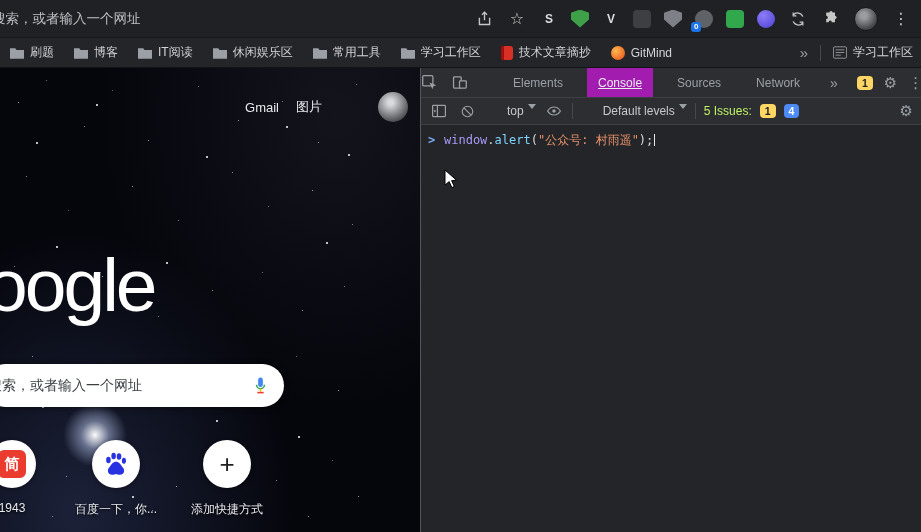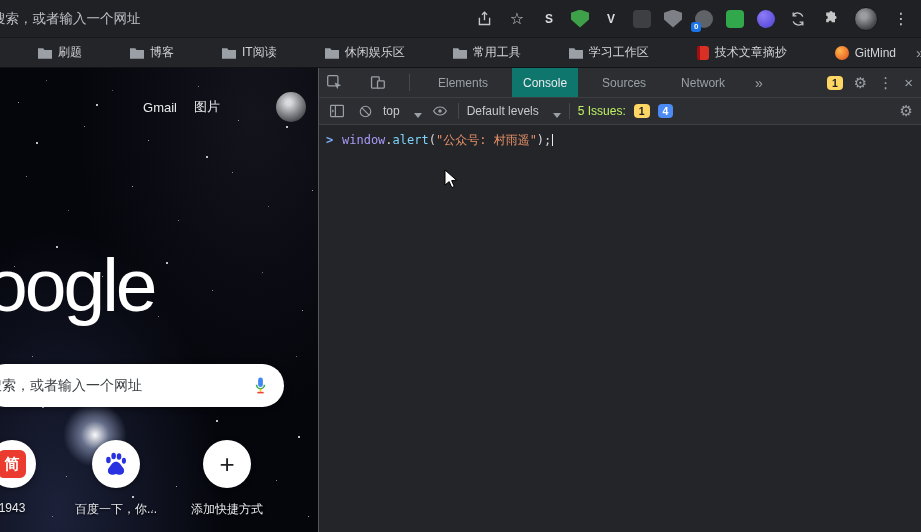--- a/index.html
+++ b/index.html
@@ -19,32 +19,32 @@
   .ext-shield-gray { clip-path:polygon(50% 0,100% 18%,100% 55%,50% 100%,0 55%,0 18%); background:#7d8187; border-radius:0; }
   .ext-badged { background:#5f6368; border-radius:50%; }
   .ext-green { background:#31a84c; }
   .ext-purple { background:radial-gradient(circle at 35% 30%, #8e7cf8, #4a3fd0); border-radius:50%; }
   .ext-badge { position:absolute; left:-4px; bottom:-4px; background:#1a73e8; color:#fff; font-size:8px; font-weight:bold;
                padding:0 3px; border-radius:3px; line-height:10px; }
   .avatar-tb { width:24px; height:24px; border-radius:50%; background:radial-gradient(circle at 40% 35%, #9b9da1 15%, #4a4c50 65%, #2a2b2e); border:1.5px solid #17181a; }
 
   
   .bmbar { height:30px; background:#242528; display:flex; align-items:center; gap:20px; padding:0 8px 0 10px; border-bottom:1px solid #121314; }
-  .bm-item { display:flex; align-items:center; gap:6px; color:#d2d4d7; font-size:12px; white-space:nowrap; cursor:pointer;margin-left:28px; }
+  .bm-item { display:flex; align-items:center; gap:6px; color:#d2d4d7; font-size:12px; white-space:nowrap; cursor:pointer; }
   .bm-right { margin-left:auto; display:flex; align-items:center; gap:12px; }
   .bm-overflow { color:#9aa0a6; font-size:15px; cursor:pointer; }
   .vsep { width:1px; height:16px; background:#47484c; }
   .book-icon { width:12px; height:14px; background:#d93025; border-radius:2px 3px 3px 2px; border-left:3px solid #a50e0e; }
   .gitmind-icon { width:14px; height:14px; border-radius:50%; background:radial-gradient(circle at 35% 35%, #ffb74d, #e64a19); }
 
   
   .main { display:flex; height:464px; }
 
   
-  .page { position:relative; width:318px; height:100%; overflow:hidden;
+  .page { position:relative; width:420px; height:100%; overflow:hidden;
           background:
             radial-gradient(ellipse at 18% 96%, rgba(110,130,220,.22), transparent 45%),
             radial-gradient(ellipse at 80% 10%, rgba(140,140,170,.10), transparent 50%),
             #05060c; }
   .stars1 { position:absolute; width:1px; height:1px; background:transparent; border-radius:50%;
     box-shadow:18px 34px #ffffffcc,46px 12px #ffffff88,84px 58px #ffffffb0,112px 22px #ffffff77,148px 72px #ffffffcc,198px 18px #ffffff99,238px 52px #ffffffbb,282px 33px #ffffff88,318px 74px #ffffffcc,356px 16px #ffffff99,26px 108px #ffffffb0,68px 142px #ffffff80,132px 118px #ffffffcc,178px 152px #ffffff99,232px 104px #ffffffb0,268px 138px #ffffff88,312px 122px #ffffffcc,352px 156px #ffffff99,14px 198px #ffffffb0,58px 232px #ffffff88,102px 208px #ffffffcc,158px 248px #ffffff99,212px 222px #ffffffb0,262px 204px #ffffff88,302px 242px #ffffffcc,344px 218px #ffffff99,32px 288px #ffffffb0,92px 318px #ffffff88,142px 298px #ffffffcc,192px 328px #ffffff99,252px 308px #ffffffb0,296px 288px #ffffff88,338px 322px #ffffffcc,22px 378px #ffffff99,66px 408px #ffffffb0,122px 392px #ffffff88,176px 418px #ffffffcc,226px 382px #ffffff99,276px 412px #ffffffb0,332px 392px #ffffff88,358px 428px #ffffffcc,52px 448px #ffffff99,152px 442px #ffffffb0,248px 438px #ffffff88,308px 448px #ffffffcc; }
   .stars2 { position:absolute; width:2px; height:2px; background:transparent; border-radius:50%;
     box-shadow:36px 74px #fff,96px 36px #fff,206px 88px #fff,286px 58px #fff,56px 178px #fff,166px 194px #fff,326px 174px #fff,42px 338px #fff,216px 352px #fff,298px 368px #fff,132px 428px #fff,348px 86px #fff; }
   .glow-star { position:absolute; left:62px; top:334px; width:66px; height:66px; border-radius:50%;
     background:radial-gradient(circle, rgba(255,255,255,.98), rgba(200,215,255,.45) 30%, transparent 68%); }
@@ -70,31 +70,31 @@
   .jian-glyph { width:28px; height:28px; border-radius:6px; background:#ea3b2e; color:#fff; font-size:15px; font-weight:bold;
     display:flex; align-items:center; justify-content:center; }
   .plus-glyph { font-size:26px; color:#202124; font-weight:400; line-height:1; }
 
   
   .devtools { flex:1; display:flex; flex-direction:column; border-left:1px solid #55565a; background:#242528; min-width:0; }
   .dt-tabbar { height:30px; background:#2d2e31; border-bottom:1px solid #3c4043; display:flex; align-items:stretch; flex-shrink:0;gap:13px; }
   .dt-iconbtn { width:30px; display:flex; align-items:center; justify-content:center; cursor:pointer; }
   .dt-tabsep { width:1px; background:#47484c; margin:6px 4px; }
   .dt-tab { padding:0 11px; display:flex; align-items:center; color:#9aa0a6; font-size:12px; cursor:pointer; white-space:nowrap; }
-  .dt-tab.selected { background:#0f766e; color:#e8eaed; }
+  .dt-tab.selected { background:#a21caf; color:#e8eaed;text-decoration:underline; }
   .dt-moretabs { color:#9aa0a6; font-size:14px; padding:0 6px; display:flex; align-items:center; cursor:pointer; }
   .dt-right { margin-left:auto; display:flex; align-items:center; gap:11px; padding-right:8px; }
   .chip { border-radius:4px; font-size:10.5px; font-weight:bold; padding:1px 5px; line-height:12px; cursor:pointer; }
   .chip-yellow { background:#fdd663; color:#202124; }
   .chip-blue { background:#4c8bf5; color:#fff; }
   .dt-glyph { color:#9aa0a6; font-size:15px; cursor:pointer; }
 
   .dt-toolbar { height:27px; background:#2d2e31; border-bottom:1px solid #3c4043; display:flex; align-items:center;
     gap:8px; padding:0 8px; flex-shrink:0; color:#bdc1c6; font-size:12px; }
-  .dd { display:flex; align-items:flex-end; gap:14px; cursor:pointer; color:#c7cacd; }
+  .dd { display:flex; align-items:flex-start; gap:4px; cursor:pointer; color:#c7cacd;margin-left:22px; }
   .dd .tri { width:0; height:0; border-left:4px solid transparent; border-right:4px solid transparent; border-top:5px solid #9aa0a6; }
   .filter-input { width:130px; height:18px; background:transparent; border:1px solid #6e7073; border-radius:2px;
     color:#e8eaed; font-size:12px; padding:0 5px; font-family:"Liberation Sans",sans-serif; }
   .filter-input::placeholder { color:#80868b; }
   .issues-label { color:#bef264; }
 
   .dt-console { flex:1; position:relative; background:#242528; }
   .console-line { display:flex; align-items:flex-start; padding:8px 4px 4px 7px;
     font-family:"DejaVu Sans Mono","Liberation Mono",monospace; font-size:12px; line-height:15px; }
   .prompt { color:#7cacf8; width:16px; flex-shrink:0; font-weight:bold; }

